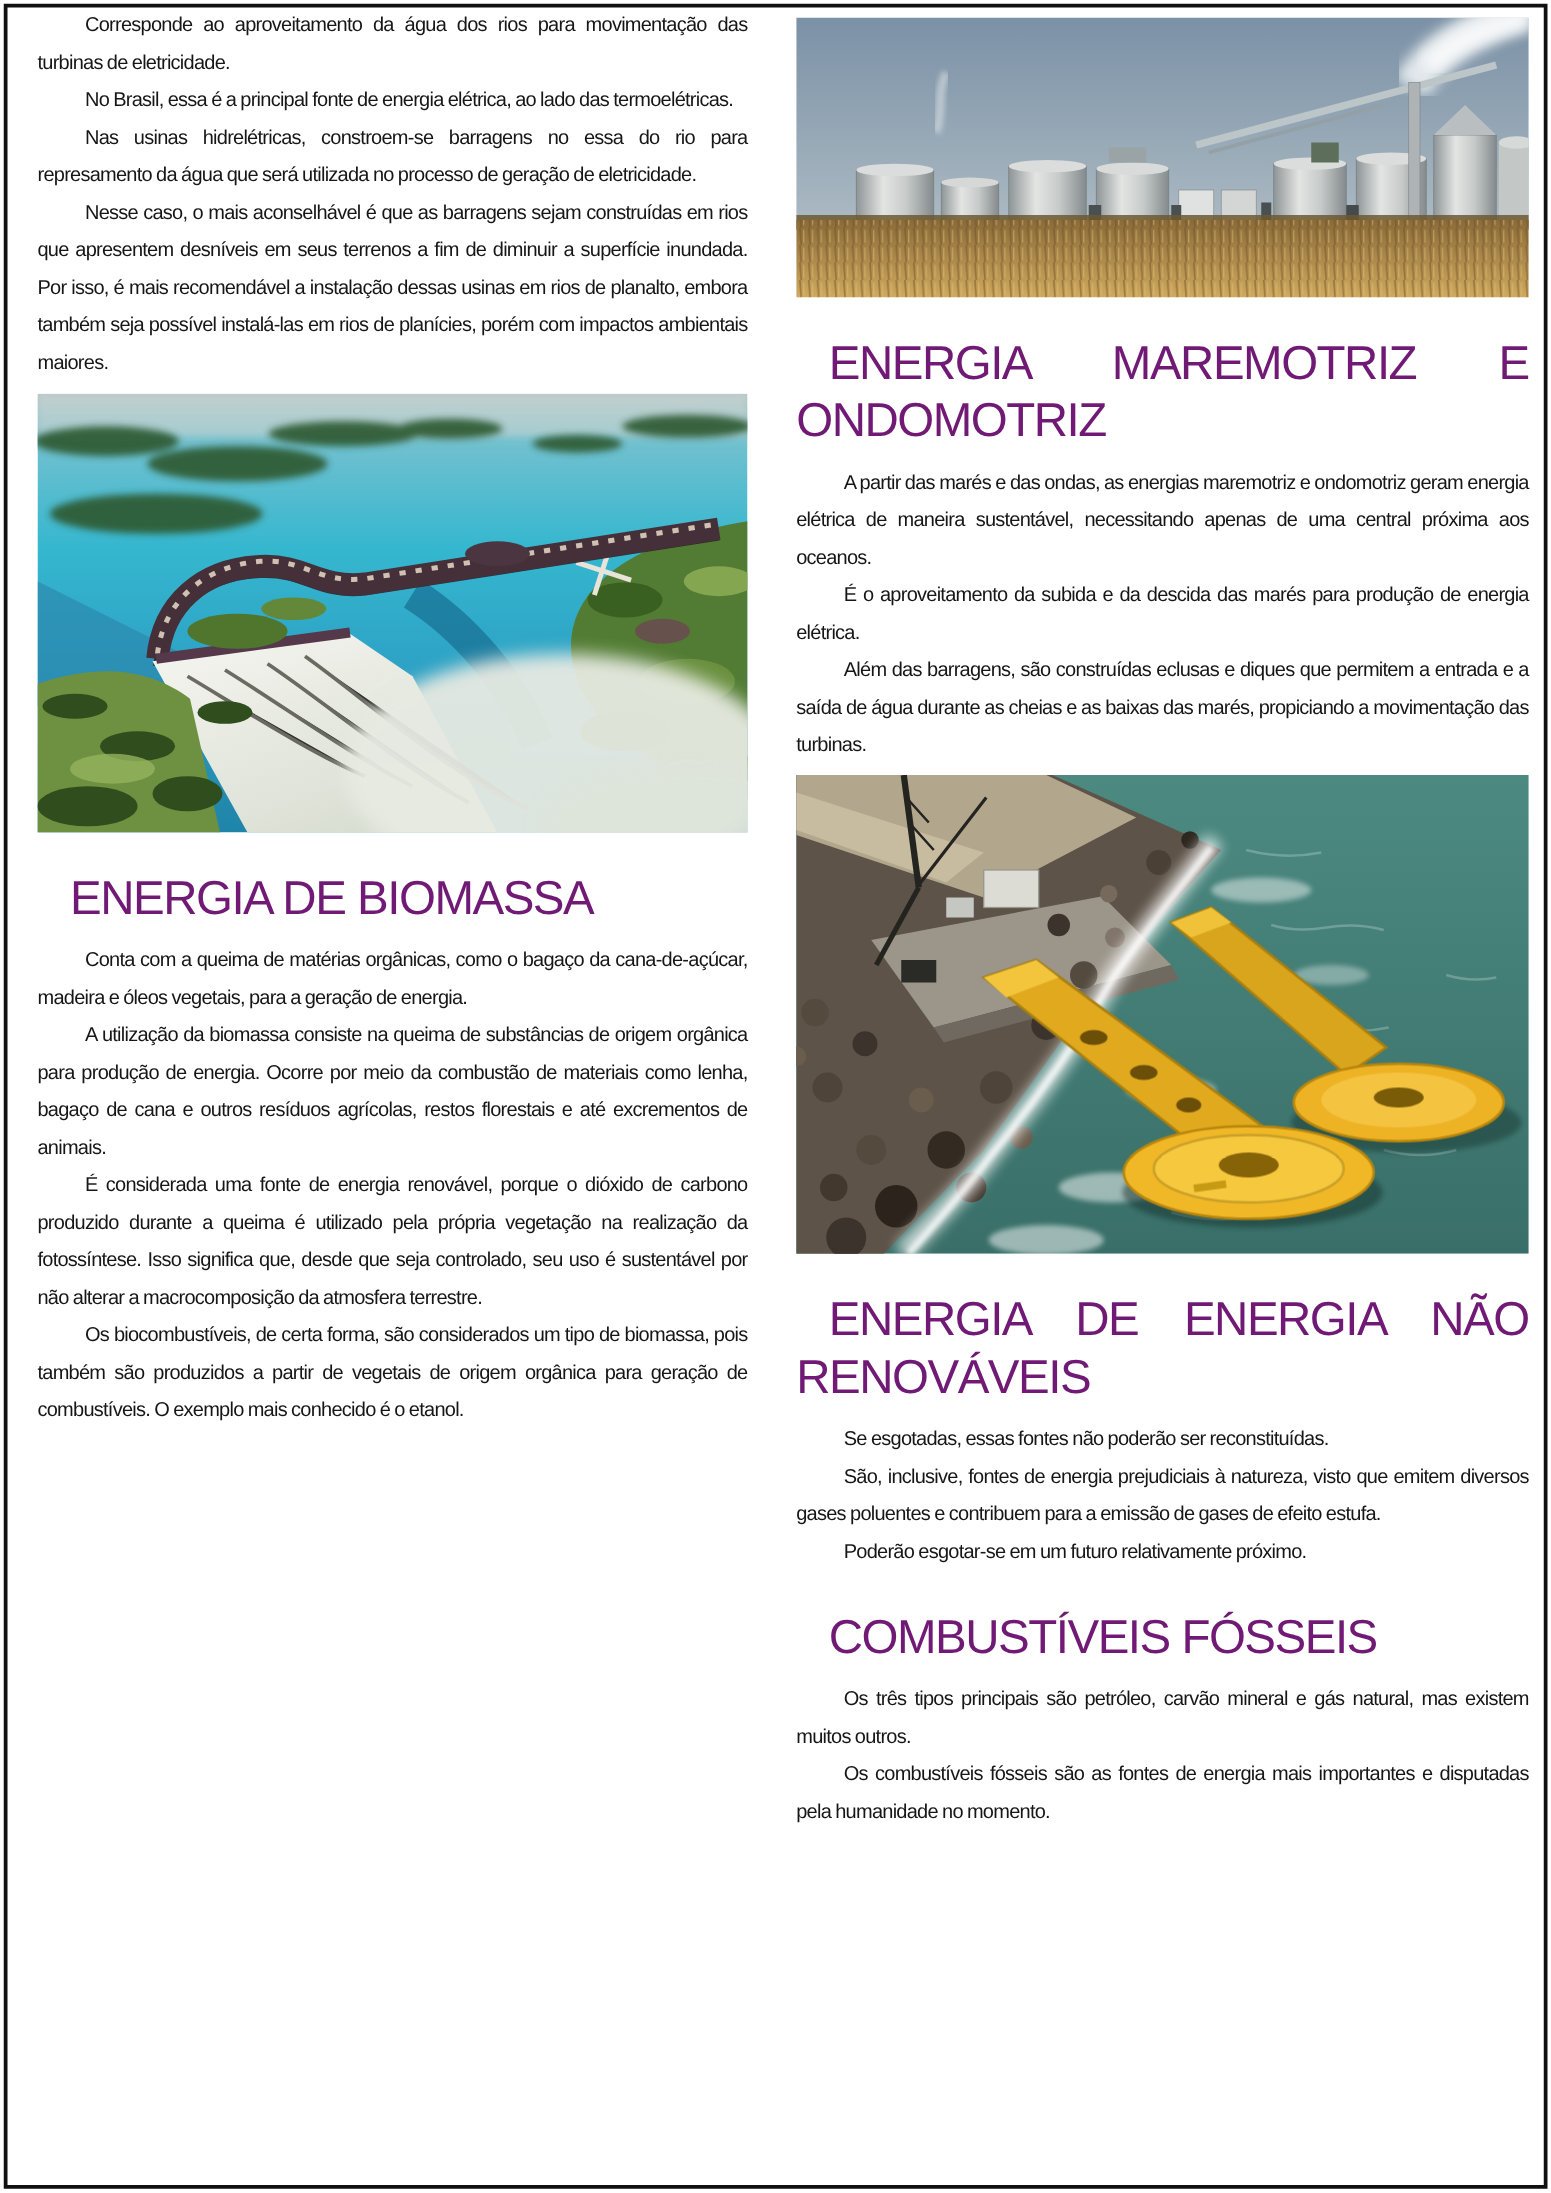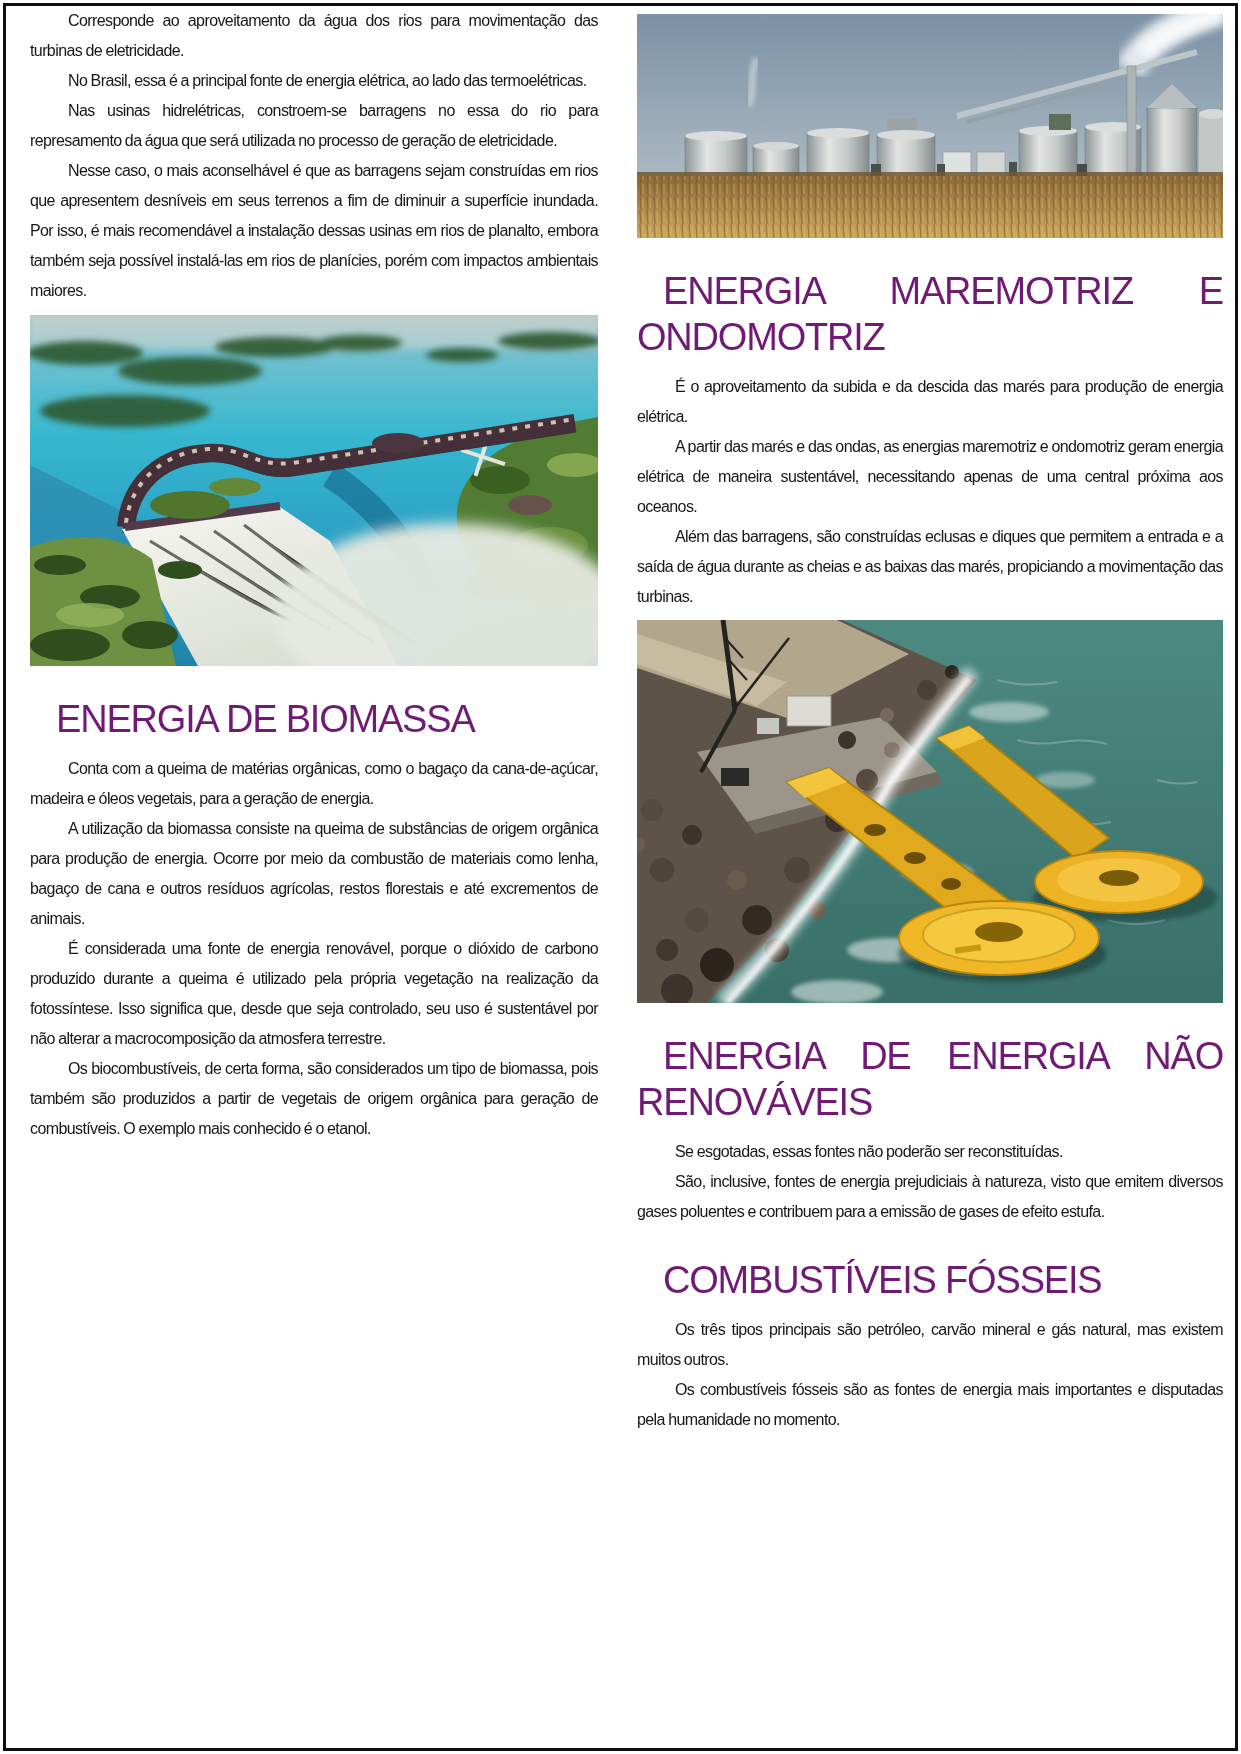--- a/index.html
+++ b/index.html
@@ -179,22 +179,22 @@
         <rect x="412" y="100" width="22" height="16" fill="#5d6e5a"></rect>
         <rect x="250" y="104" width="30" height="12" fill="#9aa3a6"></rect>
       </g>
       <rect x="0" y="158" width="586" height="12" fill="#6d5830" opacity="0.85"></rect>
       <rect x="0" y="162" width="586" height="62" fill="url(#fl)"></rect>
       <rect x="0" y="162" width="586" height="62" fill="url(#wh)"></rect>
     </svg>
   </figure>
 
   <h2 class="sec">ENERGIA MAREMOTRIZ E ONDOMOTRIZ</h2>
+  <p class="body">A partir das marés e das ondas, as energias maremotriz e ondomotriz geram energia elétrica de maneira sustentável, necessitando apenas de uma central próxima aos oceanos.</p>
   <p class="body">É o aproveitamento da subida e da descida das marés para produção de energia elétrica.</p>
-  <p class="body">A partir das marés e das ondas, as energias maremotriz e ondomotriz geram energia elétrica de maneira sustentável, necessitando apenas de uma central próxima aos oceanos.</p>
   <p class="body">Além das barragens, são construídas eclusas e diques que permitem a entrada e a saída de água durante as cheias e as baixas das marés, propiciando a movimentação das turbinas.</p>
 
   <figure class="wave">
     <svg width="586" height="383" viewBox="0 0 586 383" aria-hidden="true">
       <defs>
         <linearGradient id="se" x1="0" y1="0" x2="0" y2="1">
           <stop offset="0" stop-color="#4c8a81"></stop>
             <stop offset="1" stop-color="#396f68"></stop>
         </linearGradient>
         <filter id="wb5">
@@ -276,17 +276,18 @@
       <ellipse cx="362" cy="315" rx="76" ry="27" fill="#f6c83e"></ellipse>
       <ellipse cx="362" cy="315" rx="76" ry="27" fill="none" stroke="#caa029" stroke-width="2"></ellipse>
       <ellipse cx="362" cy="312" rx="24" ry="10" fill="#876308"></ellipse>
       <rect x="318" y="326" width="26" height="6" fill="#c79a14" transform="rotate(-8 331 329)"></rect>
     </svg>
   </figure>
 
   <h2 class="sec">ENERGIA DE ENERGIA NÃO RENOVÁVEIS</h2>
   <p class="body">Se esgotadas, essas fontes não poderão ser reconstituídas.</p>
   <p class="body">São, inclusive, fontes de energia prejudiciais à natureza, visto que emitem diversos gases poluentes e contribuem para a emissão de gases de efeito estufa.</p>
+  <p class="body">Poderão esgotar-se em um futuro relativamente próximo.</p>
 
   <h2 class="sec">COMBUSTÍVEIS FÓSSEIS</h2>
   <p class="body">Os três tipos principais são petróleo, carvão mineral e gás natural, mas existem muitos outros.</p>
   <p class="body">Os combustíveis fósseis são as fontes de energia mais importantes e disputadas pela humanidade no momento.</p>
 </div>
 
 </body></html>

